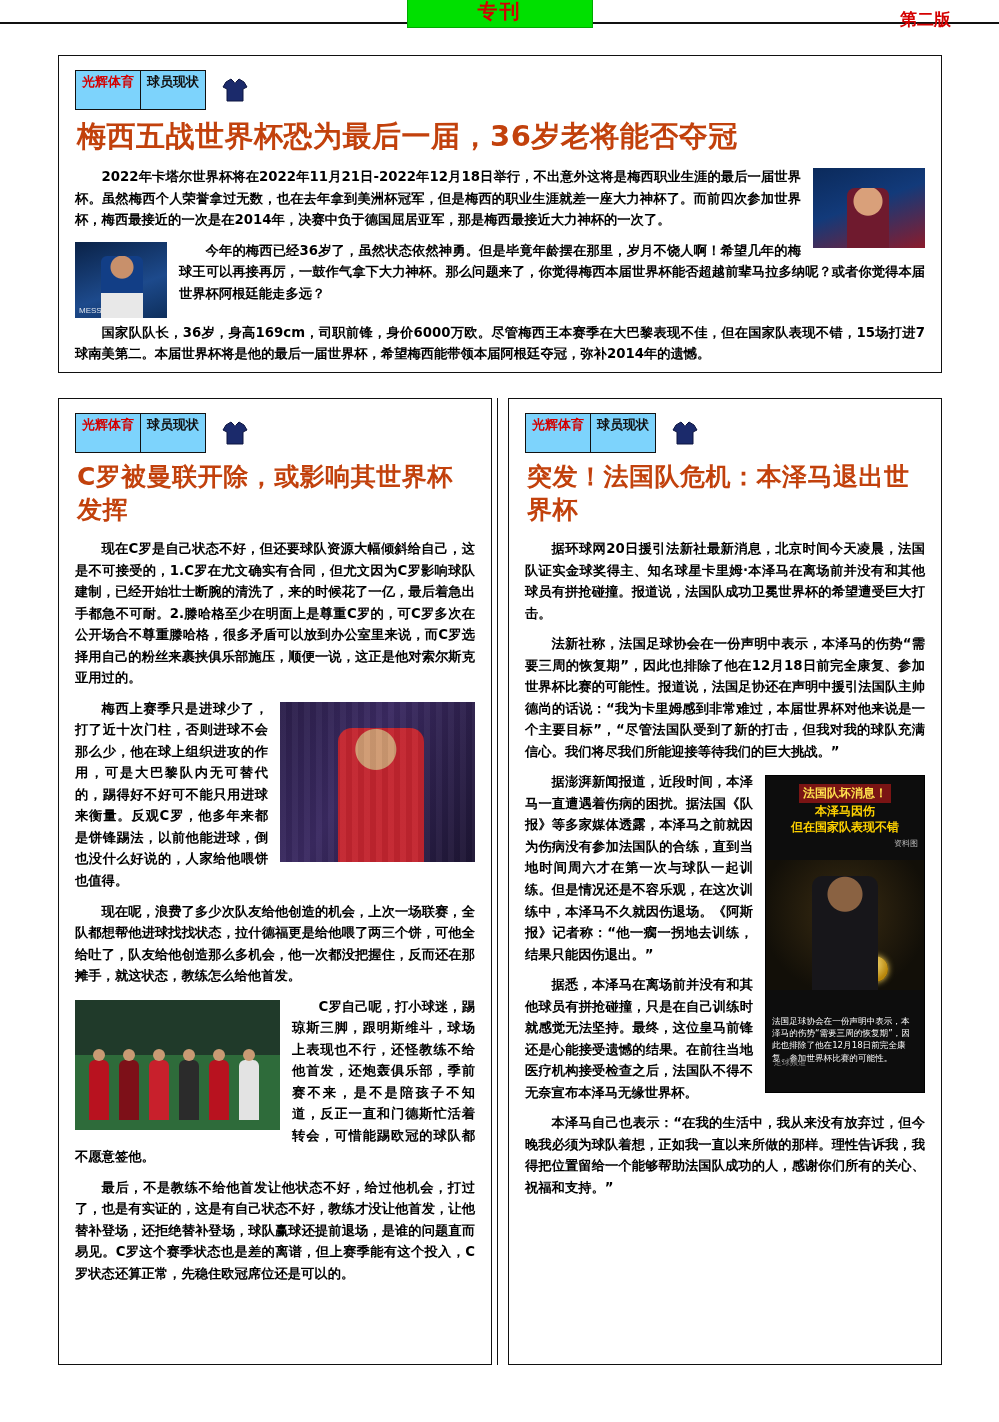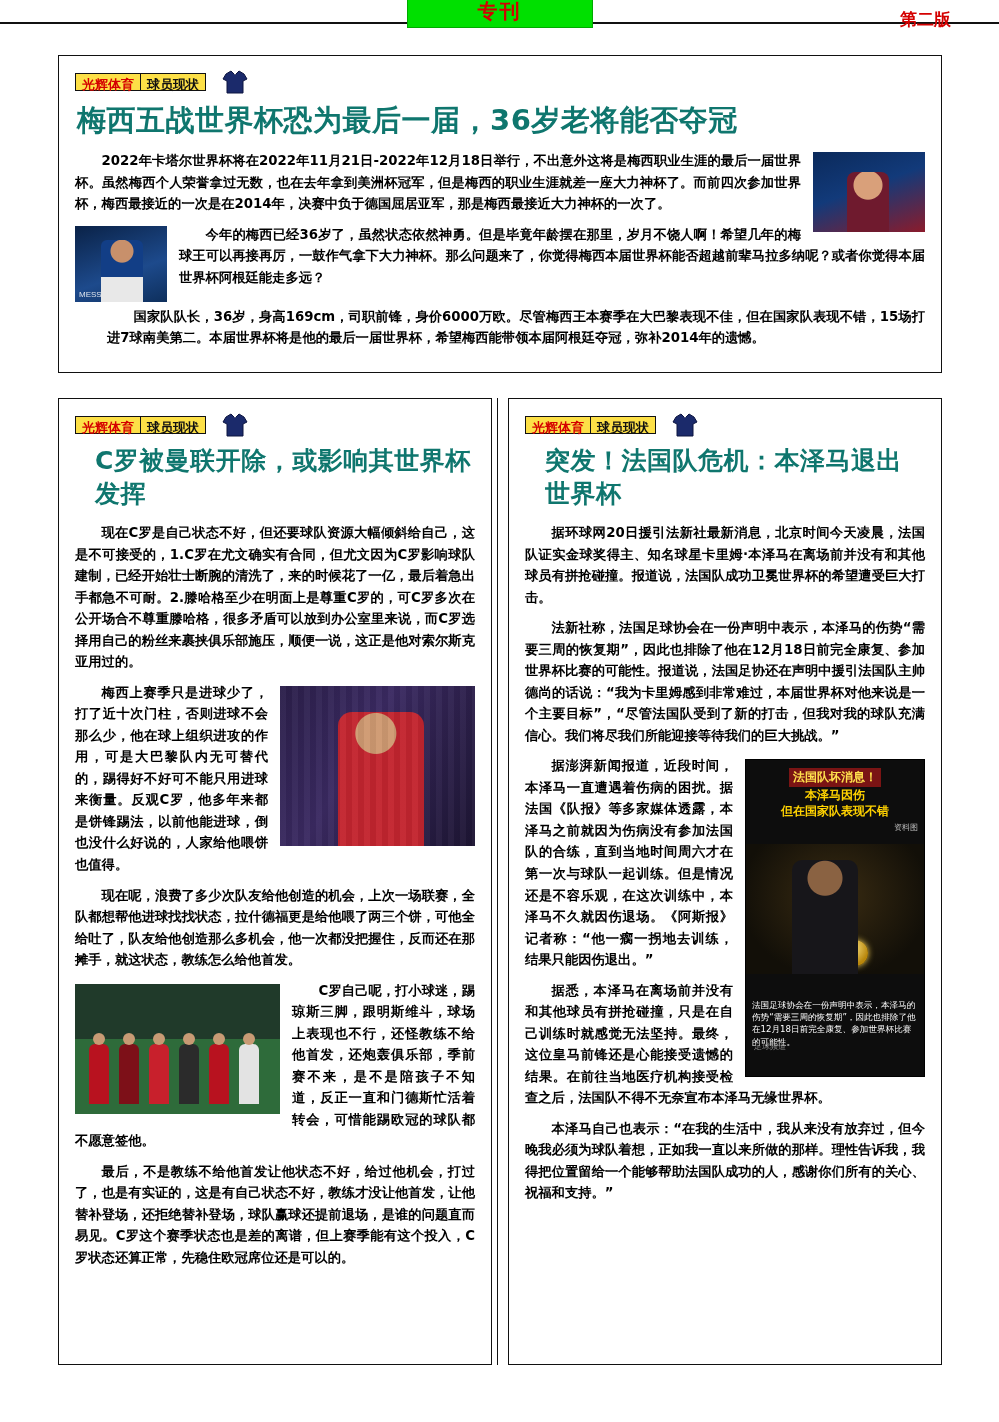--- a/index.html
+++ b/index.html
@@ -50,22 +50,22 @@
   .kicker {
     display: flex;
     align-items: center;
     gap: 0;
     margin-bottom: 8px;
   }
   .kicker-tag {
     display: inline-flex;
     align-items: stretch;
     border: 1px solid #111;
-    height: 18px;
-    background: #fde047;
+    height: 40px;
+    background: #7dd3fc;
   }
   .kicker-a {
     color: #d40000;
     font-size: 13px;
     font-weight: bold;
     padding: 2px 6px 0 6px;
     border-right: 1px solid #111;
     line-height: 18px;
     font-family: "DejaVu Sans", sans-serif;
   }
@@ -80,25 +80,25 @@
   .jersey {
     margin-left: 16px;
     width: 26px;
     height: 24px;
     position: relative;
   }
   .jersey svg { display:block; }
   .headline {
     font-family: "DejaVu Sans", sans-serif;
     font-weight: bold;
-    color: #0f766e;
+    color: #c2410c;
     letter-spacing: 0.5px;
   }
   .h-main { font-size: 29px; line-height: 1.25; margin: 6px 0 12px 2px; }
-  .h-col  { font-size: 25px; line-height: 1.3; margin: 8px 0 12px 20px; }
+  .h-col  { font-size: 25px; line-height: 1.3; margin: 8px 0 12px 2px; }
   p.body {
     font-family: "DejaVu Sans", sans-serif;
     font-size: 13.3px;
     line-height: 1.62;
     text-align: justify;
     margin: 0 0 9px 0;
     text-indent: 2em;
     font-weight: bold;
   }
 
@@ -207,21 +207,21 @@
     margin: 4px 12px 6px 0;
     background: linear-gradient(#203a2a 0 42%, #2e6b3a 42% 100%);
     position: relative;
     overflow: hidden;
   }
   .teamphoto .p { position:absolute; bottom:10px; width:20px; height:60px; border-radius:6px 6px 0 0; }
   .teamphoto .p:before{ content:""; position:absolute; left:4px; top:-11px; width:12px;height:12px;border-radius:50%; background:#c89a74;}
   
   .poster {
     float: right;
-    width: 180px;
+    width: 160px;
     height: 318px;
     margin: 4px 0 8px 12px;
     background: #0d0d0d;
     position: relative;
     overflow: hidden;
     border: 1px solid #000;
   }
   .poster-head {
     color: #ffd200;
     font-family: "DejaVu Sans", sans-serif;
@@ -288,21 +288,21 @@
   <h1 class="headline h-main">梅西五战世界杯恐为最后一届，36岁老将能否夺冠</h1>
 
   <div class="photo messi-1"></div>
   <p class="body">2022年卡塔尔世界杯将在2022年11月21日-2022年12月18日举行，不出意外这将是梅西职业生涯的最后一届世界杯。虽然梅西个人荣誉拿过无数，也在去年拿到美洲杯冠军，但是梅西的职业生涯就差一座大力神杯了。而前四次参加世界杯，梅西最接近的一次是在2014年，决赛中负于德国屈居亚军，那是梅西最接近大力神杯的一次了。</p>
 
   <div class="photo messi-2">
     <span class="ph-label">MESSI 10</span>
   </div>
   <p class="body">今年的梅西已经36岁了，虽然状态依然神勇。但是毕竟年龄摆在那里，岁月不饶人啊！希望几年的梅球王可以再接再厉，一鼓作气拿下大力神杯。那么问题来了，你觉得梅西本届世界杯能否超越前辈马拉多纳呢？或者你觉得本届世界杯阿根廷能走多远？</p>
 
-  <p class="body" style="clear:both;margin-left:32px;">国家队队长，36岁，身高169cm，司职前锋，身价6000万欧。尽管梅西王本赛季在大巴黎表现不佳，但在国家队表现不错，15场打进7球南美第二。本届世界杯将是他的最后一届世界杯，希望梅西能带领本届阿根廷夺冠，弥补2014年的遗憾。</p>
+  <p class="body" style="clear:both;">国家队队长，36岁，身高169cm，司职前锋，身价6000万欧。尽管梅西王本赛季在大巴黎表现不佳，但在国家队表现不错，15场打进7球南美第二。本届世界杯将是他的最后一届世界杯，希望梅西能带领本届阿根廷夺冠，弥补2014年的遗憾。</p>
 </div>
 
 <div class="col-divider"></div>
 
 <div class="article-box" id="col-left">
 
   <div class="kicker">
     <span class="kicker-tag">
       <span class="kicker-a">光辉体育</span>
       <span class="kicker-b">球员现状</span>

